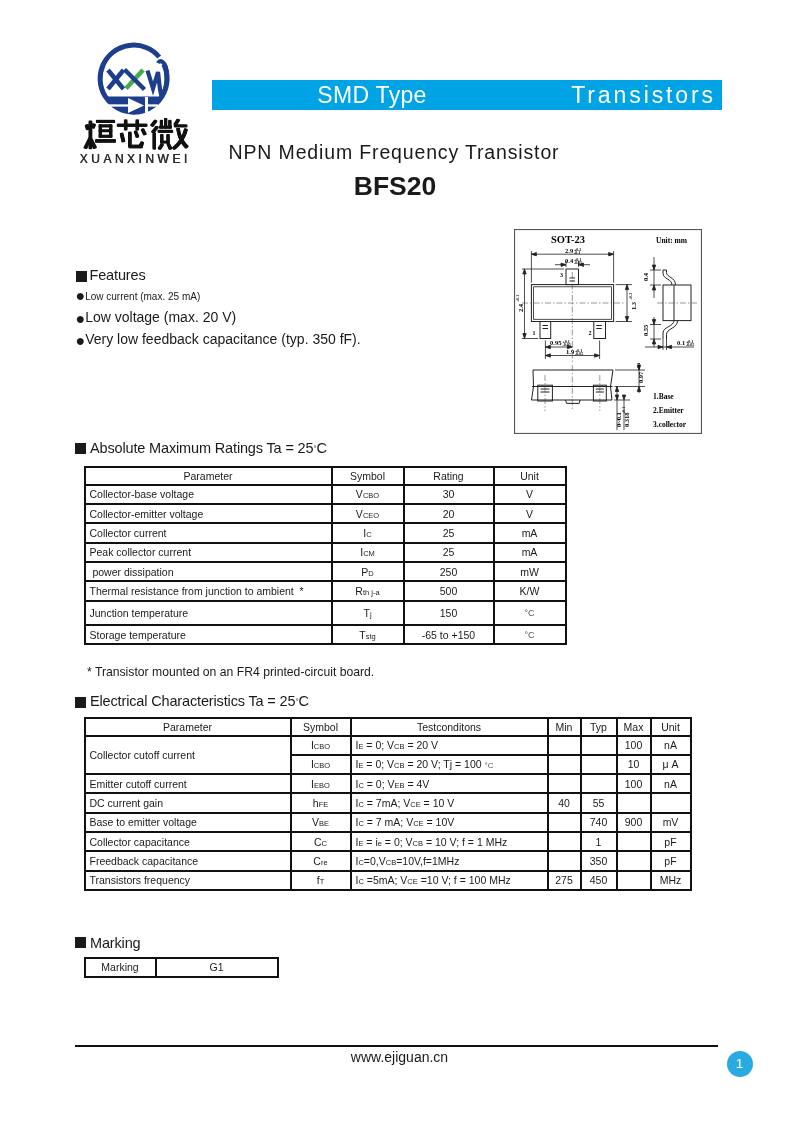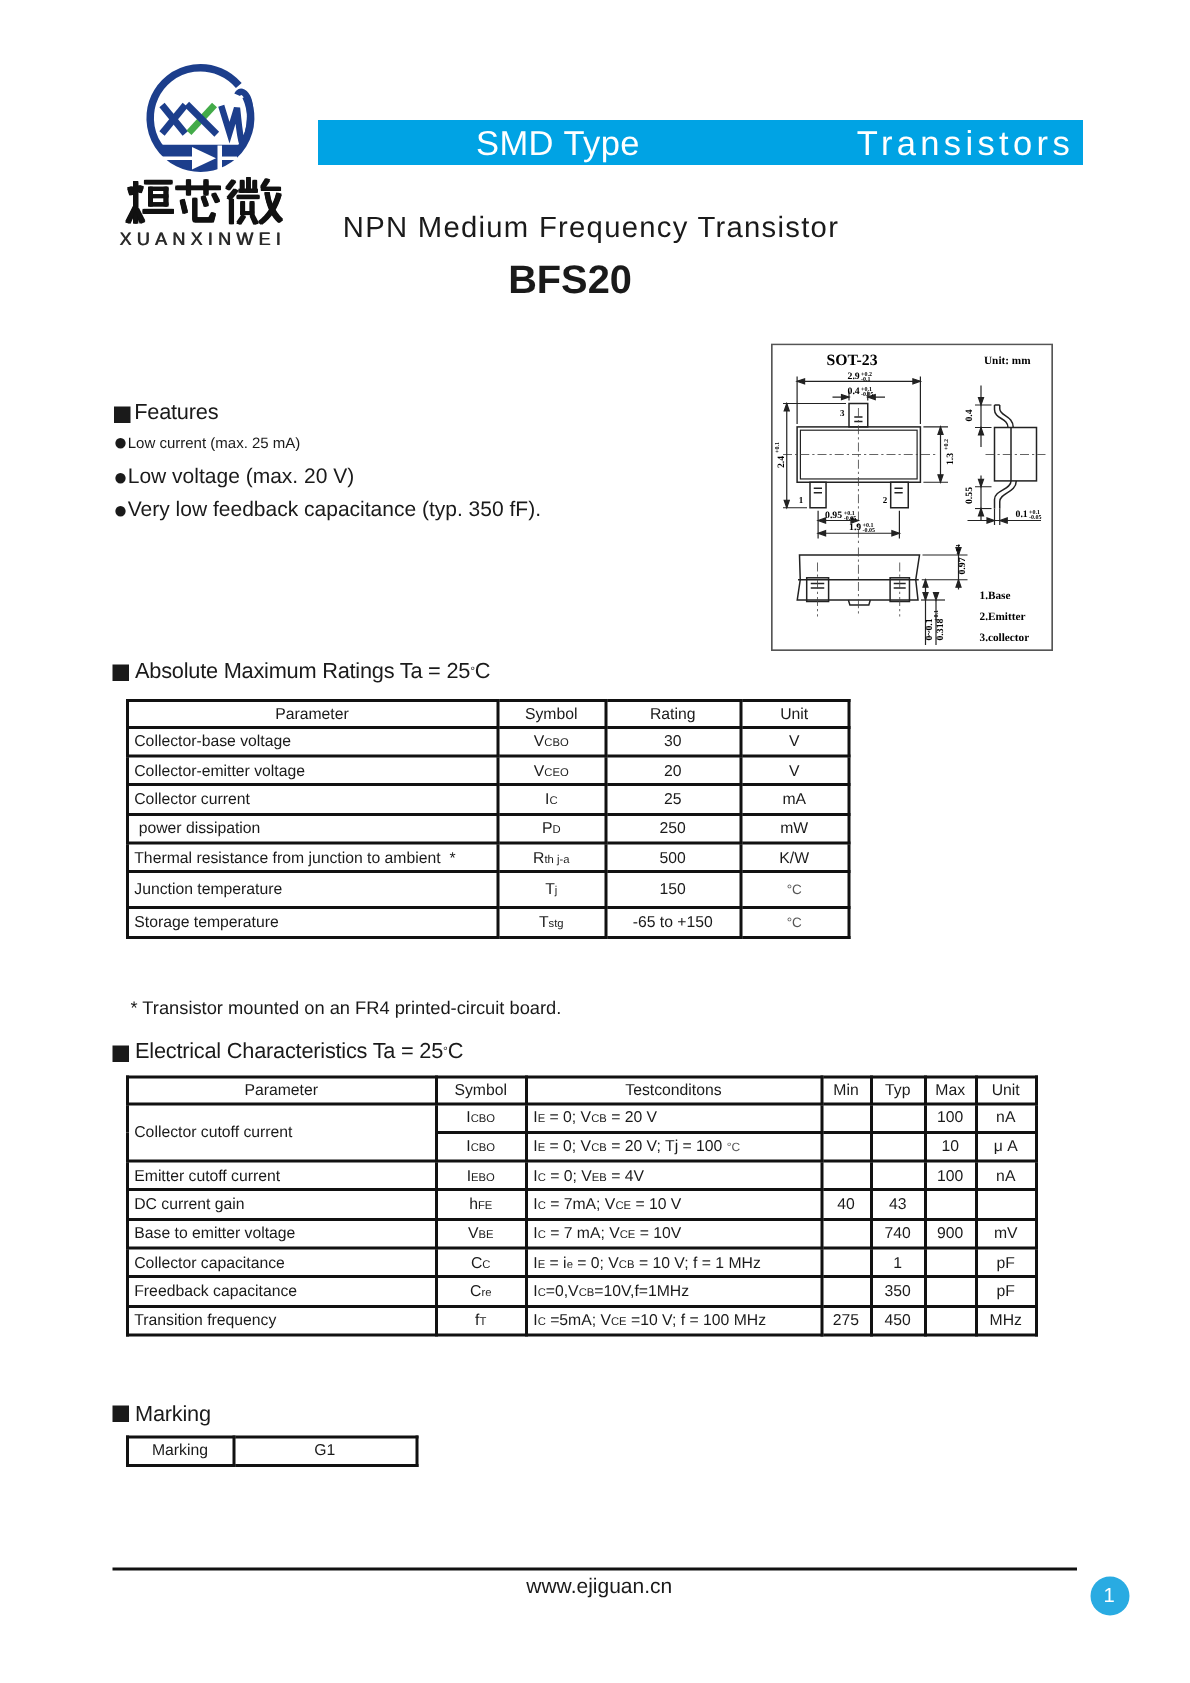--- a/index.html
+++ b/index.html
@@ -92,21 +92,21 @@
 <use href="#hz" x="0.45" y="0.45"></use>
 </svg>
 
 <div class="abs" style="left:78px;top:151.5px;width:114px;text-align:center;font-size:12px;letter-spacing:3.5px;color:#2b2b2b;text-shadow:0.5px 0 0 #2b2b2b;">XUANXINWEI</div>
 
 <div class="abs" style="left:212px;top:80px;width:510px;height:30px;background:#00a3e4;"></div>
 <div class="abs" style="left:212px;top:81.5px;width:320px;text-align:center;font-size:23px;letter-spacing:0.3px;color:#fff;">SMD Type</div>
 <div class="abs" style="left:412px;top:81.5px;width:304px;text-align:right;font-size:23px;color:#fff;letter-spacing:2.9px;">Transistors</div>
 
 <div class="abs" style="left:94px;top:140.5px;width:600px;text-align:center;font-size:19.5px;letter-spacing:0.85px;font-weight:normal;">NPN Medium Frequency Transistor</div>
-<div class="abs" style="left:80px;top:171px;width:600px;text-align:center;font-size:26.5px;font-weight:bold;">BFS20</div>
+<div class="abs" style="left:95px;top:171px;width:600px;text-align:center;font-size:26.5px;font-weight:bold;">BFS20</div>
 
 <div class="sq" style="left:76px;top:271px;"></div>
 <div class="sect" style="left:89.5px;top:266.6px;">Features</div>
 <div class="abs" style="left:75.5px;top:286.8px;font-size:16px;">●<span style="font-size:10px;vertical-align:1.5px;">Low current (max. 25 mA)</span></div>
 <div class="abs" style="left:75.5px;top:309.1px;font-size:16px;">●<span style="font-size:14px;vertical-align:1.5px;">Low voltage (max. 20 V)</span></div>
 <div class="abs" style="left:75.5px;top:331.4px;font-size:16px;">●<span style="font-size:14px;vertical-align:1.5px;">Very low feedback capacitance (typ. 350 fF).</span></div>
 
 <svg class="abs" style="left:514px;top:229px;" width="188" height="205" viewBox="0 0 188 205">
   <rect x="0.5" y="0.5" width="187" height="204" fill="none" stroke="#555" stroke-width="1.2"></rect>
   <text x="37" y="14" font-family="Liberation Serif, serif" font-size="10.5" font-weight="bold" fill="#000">SOT-23</text>
@@ -308,20 +308,26 @@
         <td class="ctr">20</td>
         <td class="ctr">V</td>
       </tr>
 <tr style="height:19.4px">
         <td class="lft">Collector current</td>
         <td class="ctr">I<sub class="s">C</sub></td>
         <td class="ctr">25</td>
         <td class="ctr">mA</td>
       </tr>
 <tr style="height:19.4px">
+        <td class="lft">Peak collector current</td>
+        <td class="ctr">I<sub class="s">CM</sub></td>
+        <td class="ctr">25</td>
+        <td class="ctr">mA</td>
+      </tr>
+<tr style="height:19.4px">
         <td class="lft">&nbsp;power dissipation</td>
         <td class="ctr">P<sub class="s">D</sub></td>
         <td class="ctr">250</td>
         <td class="ctr">mW</td>
       </tr>
 <tr style="height:19.4px">
         <td class="lft">Thermal resistance from junction to ambient&nbsp;&nbsp;*</td>
         <td class="ctr">R<sub class="s">th j-a</sub></td>
         <td class="ctr">500</td>
         <td class="ctr">K/W</td>
@@ -389,21 +395,21 @@
         <td></td>
         <td></td>
         <td class="ctr">100</td>
         <td class="ctr">nA</td>
       </tr>
 <tr style="height:19.3px">
         <td class="lft">DC current gain</td>
         <td class="ctr">h<sub class="s">FE</sub></td>
         <td class="lft">I<sub class="s">C</sub> = 7mA; V<sub class="s">CE</sub> = 10 V</td>
         <td class="ctr">40</td>
-        <td class="ctr">43</td>
+        <td class="ctr">55</td>
         <td></td>
         <td></td>
       </tr>
 <tr style="height:19.3px">
         <td class="lft">Base to emitter voltage</td>
         <td class="ctr">V<sub class="s">BE</sub></td>
         <td class="lft">I<sub class="s">C</sub> = 7 mA; V<sub class="s">CE</sub> = 10V</td>
         <td></td>
         <td class="ctr">740</td>
         <td class="ctr">900</td>
@@ -421,21 +427,21 @@
 <tr style="height:19.3px">
         <td class="lft">Freedback capacitance</td>
         <td class="ctr">C<sub class="s">re</sub></td>
         <td class="lft">I<sub class="s">C</sub>=0,V<sub class="s">CB</sub>=10V,f=1MHz</td>
         <td></td>
         <td class="ctr">350</td>
         <td></td>
         <td class="ctr">pF</td>
       </tr>
 <tr style="height:19.3px">
-        <td class="lft">Transition frequency</td>
+        <td class="lft">Transistors frequency</td>
         <td class="ctr">f<sub class="s">T</sub></td>
         <td class="lft">I<sub class="s">C</sub> =5mA; V<sub class="s">CE</sub> =10 V; f = 100 MHz</td>
         <td class="ctr">275</td>
         <td class="ctr">450</td>
         <td></td>
         <td class="ctr">MHz</td>
       </tr>
 </tbody>
   </table>
 

